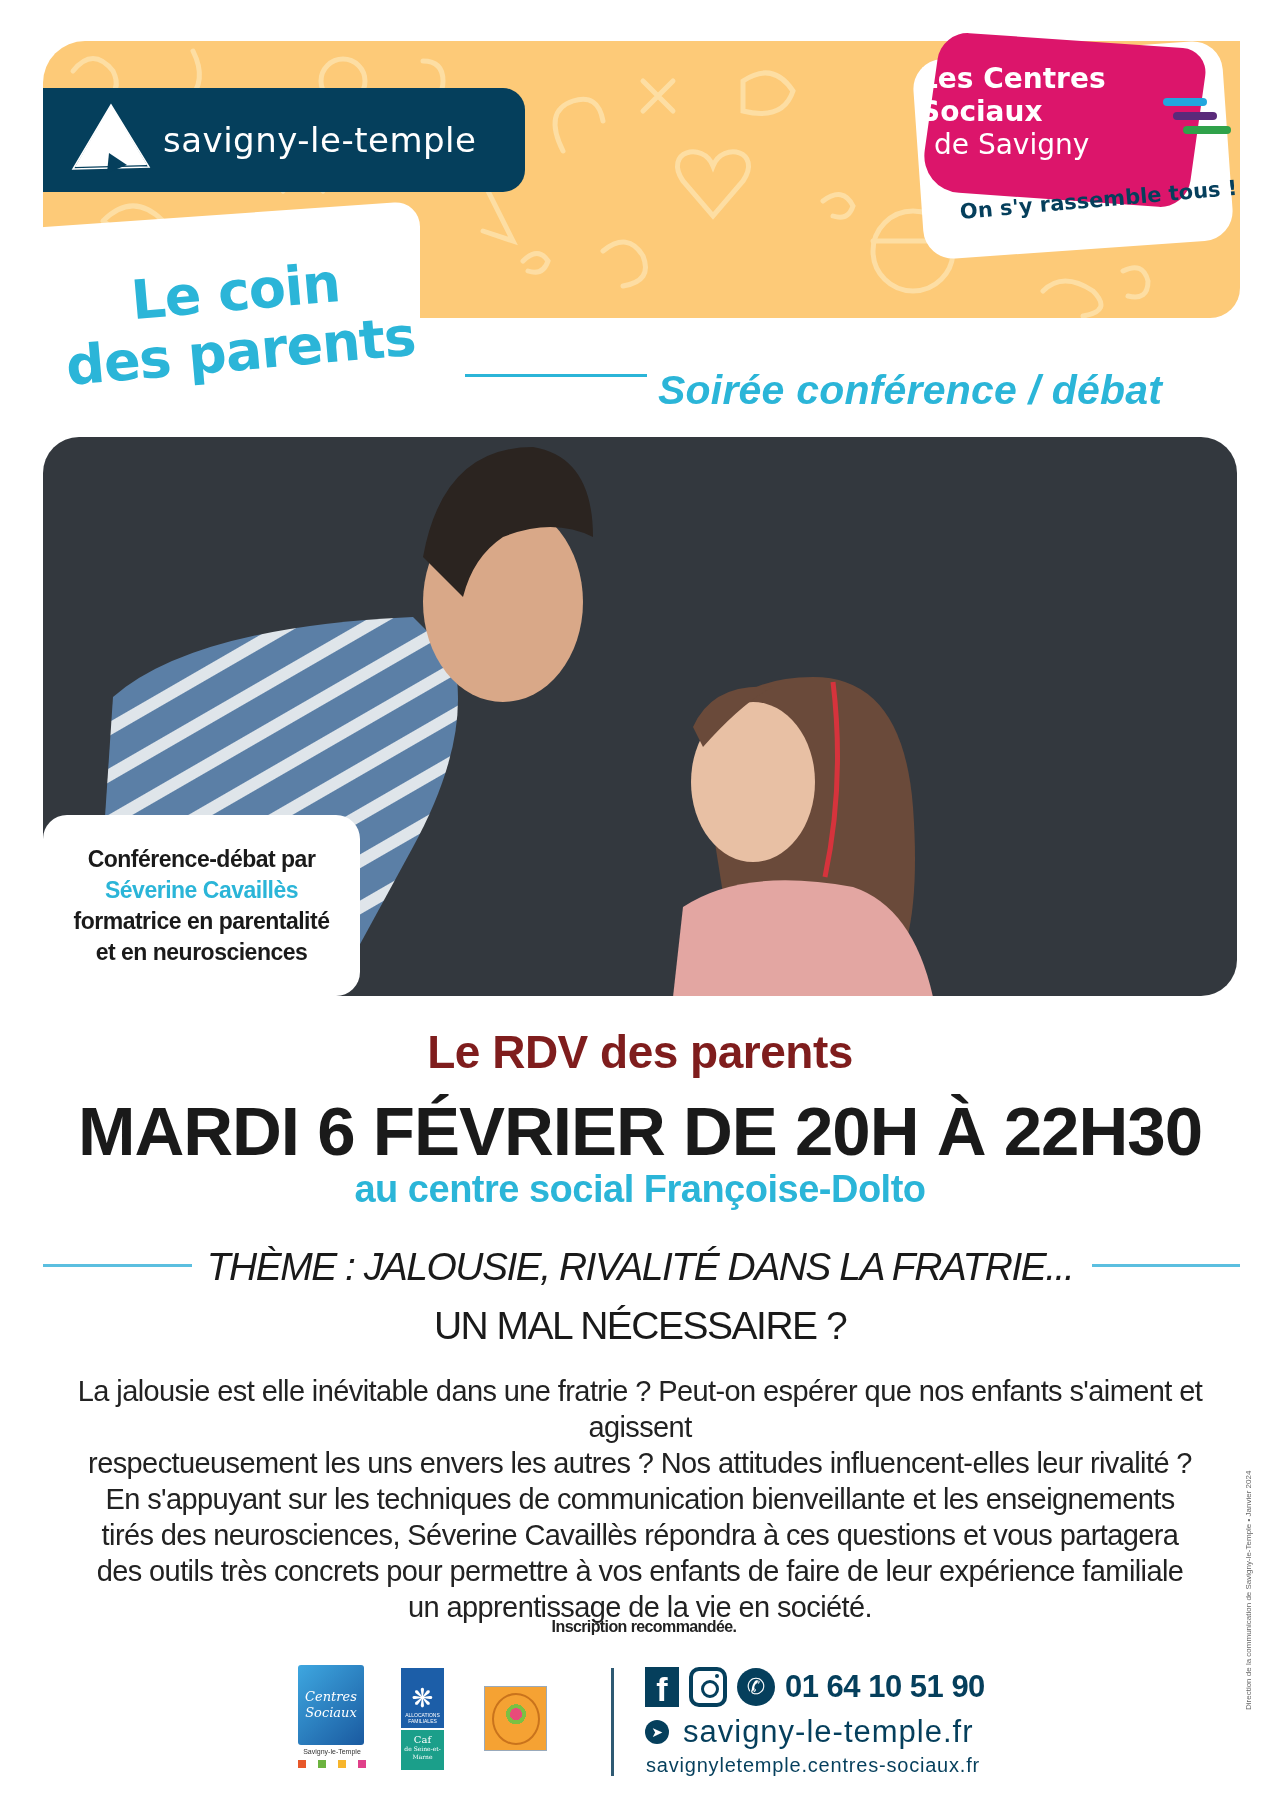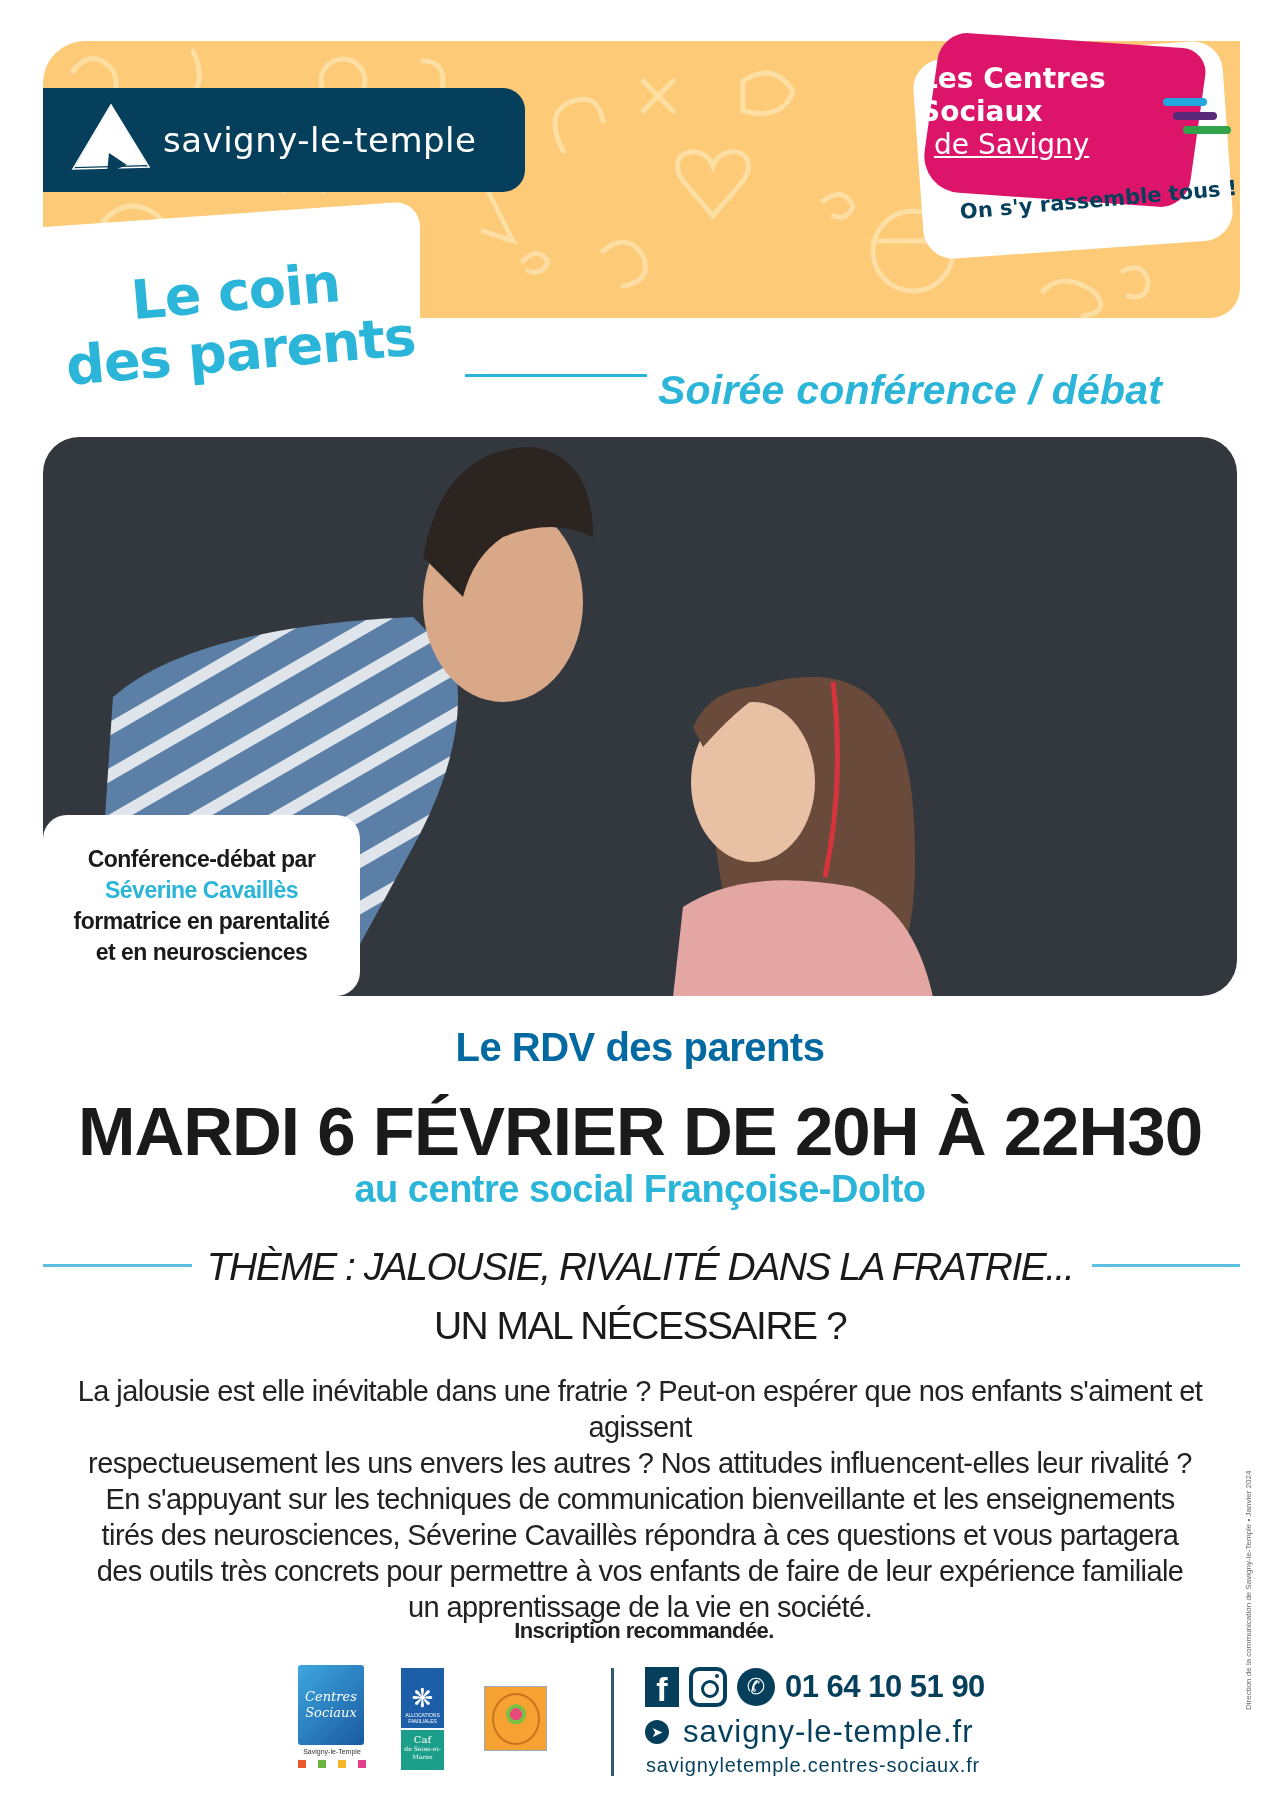--- a/index.html
+++ b/index.html
@@ -45,21 +45,21 @@
   .cs-logo {
     position: absolute; left: 930px; top: 40px; width: 268px; height: 160px;
     background: #dc156b; border-radius: 28px 26px 28px 40px;
     transform: rotate(4deg) skewX(-4deg);
   }
   .cs-text {
     position: absolute; left: 920px; top: 62px; color: #ffffff;
     font-family: "DejaVu Sans", sans-serif; line-height: 33px;
   }
   .cs-text .b { font-weight: bold; font-size: 28px; display: block; }
-  .cs-text .l { font-size: 28px; display: block; padding-left: 14px; font-weight: normal; text-decoration: underline; }
+  .cs-text .l { font-size: 28px; display: block; padding-left: 14px; font-weight: normal; }
   .cs-stripes { position: absolute; left: 1163px; top: 98px; width: 80px; height: 50px; }
   .cs-stripes span { position: absolute; height: 8px; border-radius: 4px; display: block; }
   .cs-tagline {
     position: absolute; left: 960px; top: 200px; color: #053f5c;
     font-family: "DejaVu Sans", sans-serif; font-weight: bold; font-size: 21px;
     transform: rotate(-5deg); transform-origin: left center;
   }
 
   
   .soiree-line { position: absolute; left: 465px; top: 374px; width: 182px; height: 3px; background: #2bb5d8; }
@@ -78,34 +78,34 @@
     position: absolute; left: 43px; top: 815px; width: 317px; height: 181px;
     background: #ffffff; border-radius: 24px 24px 24px 0;
     display: flex; flex-direction: column; justify-content: center; align-items: center;
     font-weight: bold; font-size: 23px; line-height: 31px; text-align: center; color: #1a1a1a;
     letter-spacing: -0.5px;
   }
   .caption .name { color: #2bb5d8; }
 
   
   .center { position: absolute; left: 0; width: 1280px; text-align: center; }
-  .rdv { top: 1025px; font-weight: bold; font-size: 40px; color: #0369a1; letter-spacing: -0.5px; }
+  .rdv { top: 1025px; font-weight: bold; font-size: 46px; color: #7f1d1d; letter-spacing: -0.5px; }
   .date { top: 1092px; font-weight: bold; font-size: 69px; color: #1a1a1a; letter-spacing: -1px; }
   .place { top: 1168px; font-weight: bold; font-size: 38px; color: #2bb5d8; letter-spacing: -0.5px; }
 
   .theme-line { position: absolute; top: 1264px; height: 3px; background: #5bbfe0; }
   .theme { font-size: 39px; color: #1a1a1a; letter-spacing: -1.5px; font-family: "Liberation Sans", sans-serif; }
   .theme1 { top: 1245px; font-style: italic; }
   .theme2 { top: 1304px; }
 
   .body-text {
     position: absolute; left: 40px; top: 1373px; width: 1200px; text-align: center;
     font-size: 29px; line-height: 36px; color: #222222; letter-spacing: -0.6px;
   }
-  .inscription { top: 1618px; font-weight: bold; font-size: 22px; color: #222; letter-spacing: -0.6px; padding-left: 8px; }
+  .inscription { top: 1618px; font-weight: bold; font-size: 16px; color: #222; letter-spacing: -0.6px; padding-left: 8px; }
 
   .side-note {
     position: absolute; left: 1244px; top: 1710px; width: 320px;
     font-size: 8px; color: #666; transform: rotate(-90deg); transform-origin: left top;
     white-space: nowrap;
   }
 
   
   .logo-cs {
     position: absolute; left: 298px; top: 1665px; width: 66px; height: 80px;

